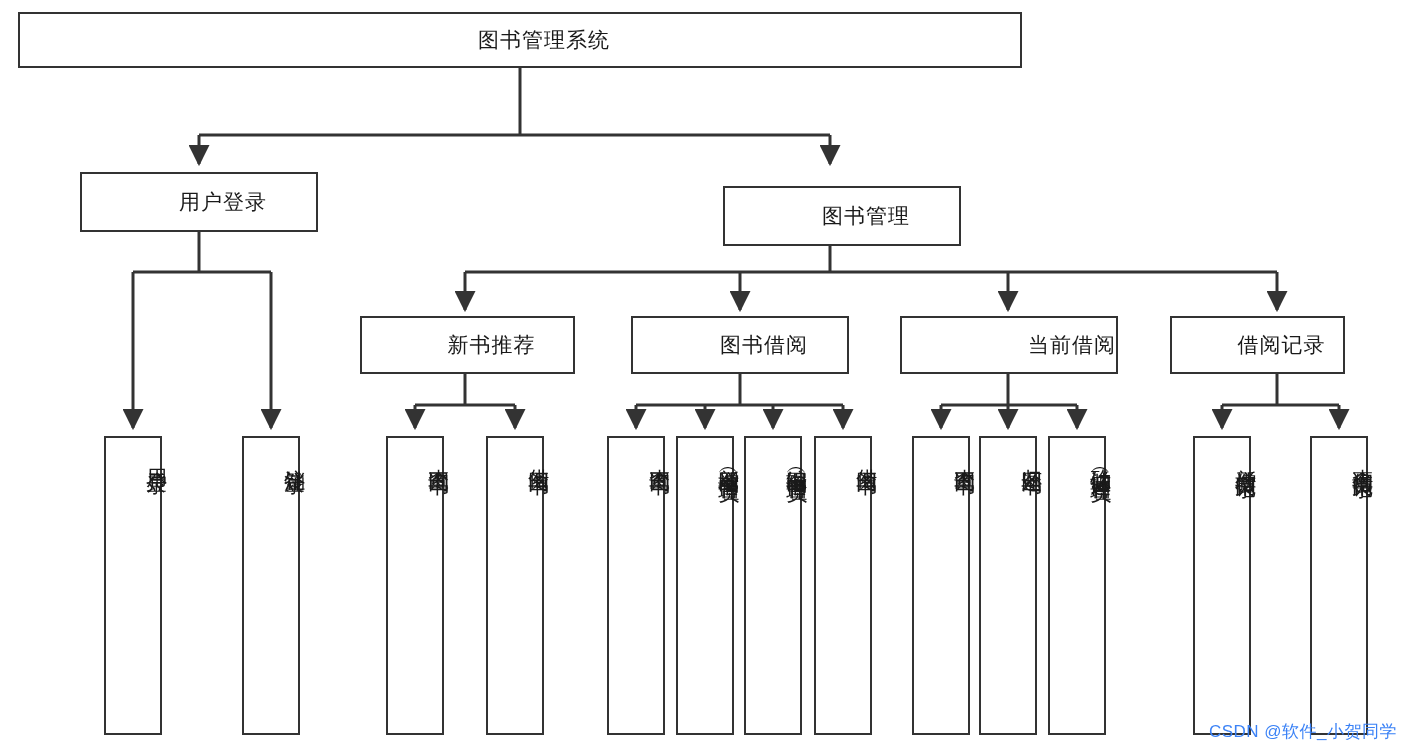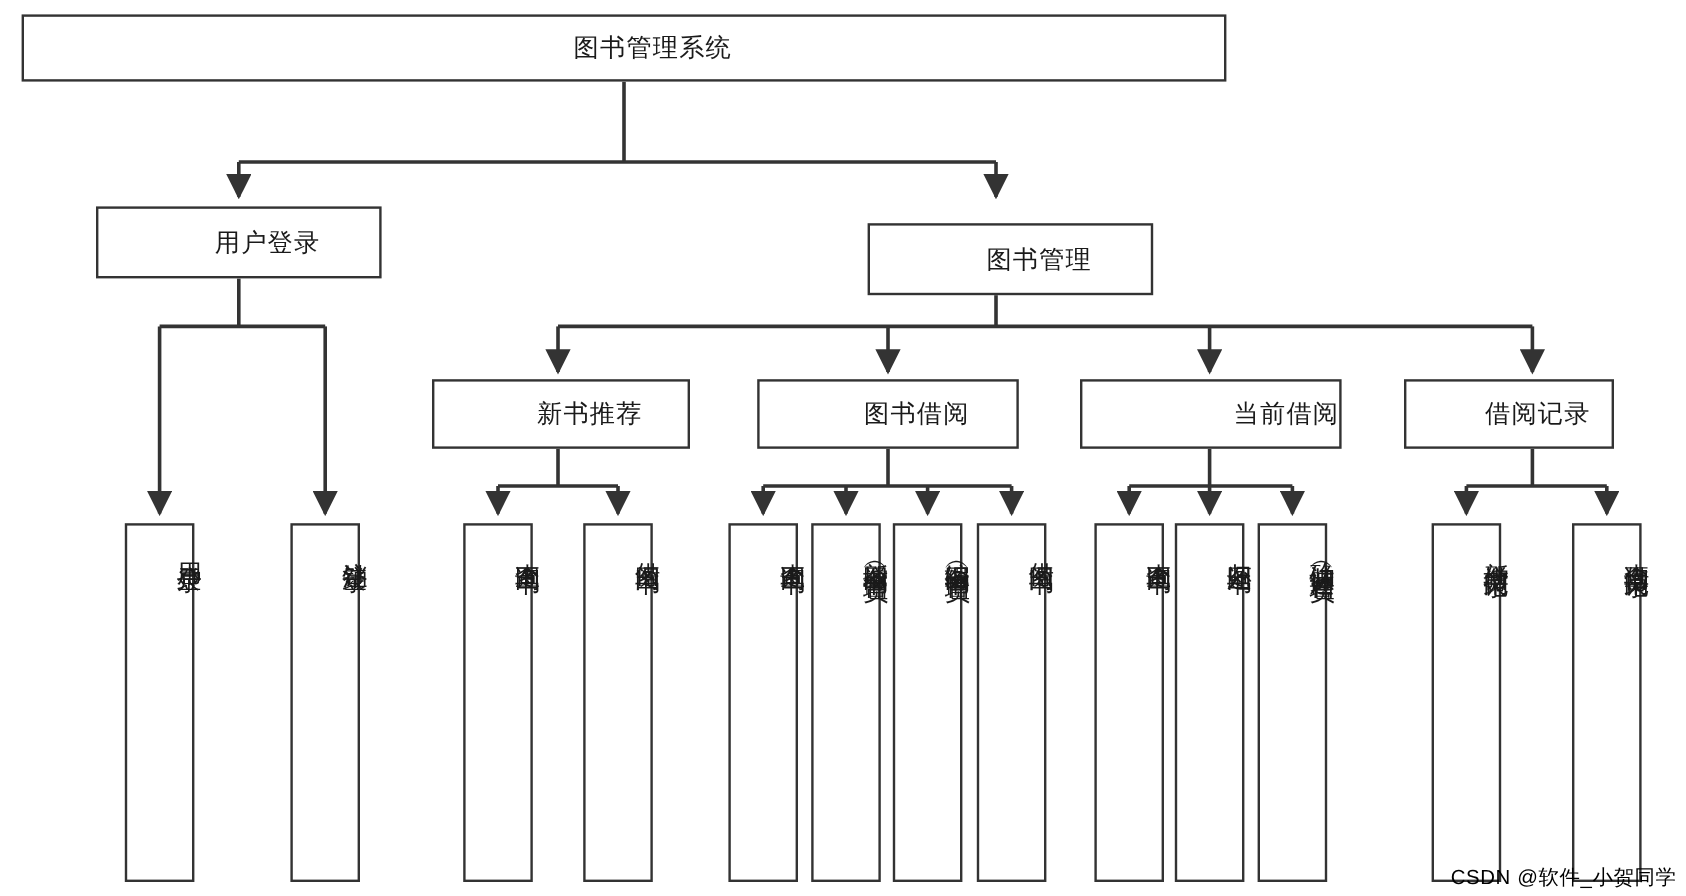--- a/index.html
+++ b/index.html
@@ -51,21 +51,21 @@
     line-height: 1.12;
     letter-spacing: 2px;
     white-space: nowrap;
     color: #1a1a1a;
   }
   .watermark {
     position: absolute;
     right: 8px;
     bottom: 4px;
     font-size: 17px;
-    color: #000000;
+    color: #3b82f6;
     white-space: nowrap;
     letter-spacing: 0.5px;
   }
 </style>
 </head>
 <body>
 
 <div id="canvas">
 
   <svg class="edges" viewBox="0 0 1405 747">

